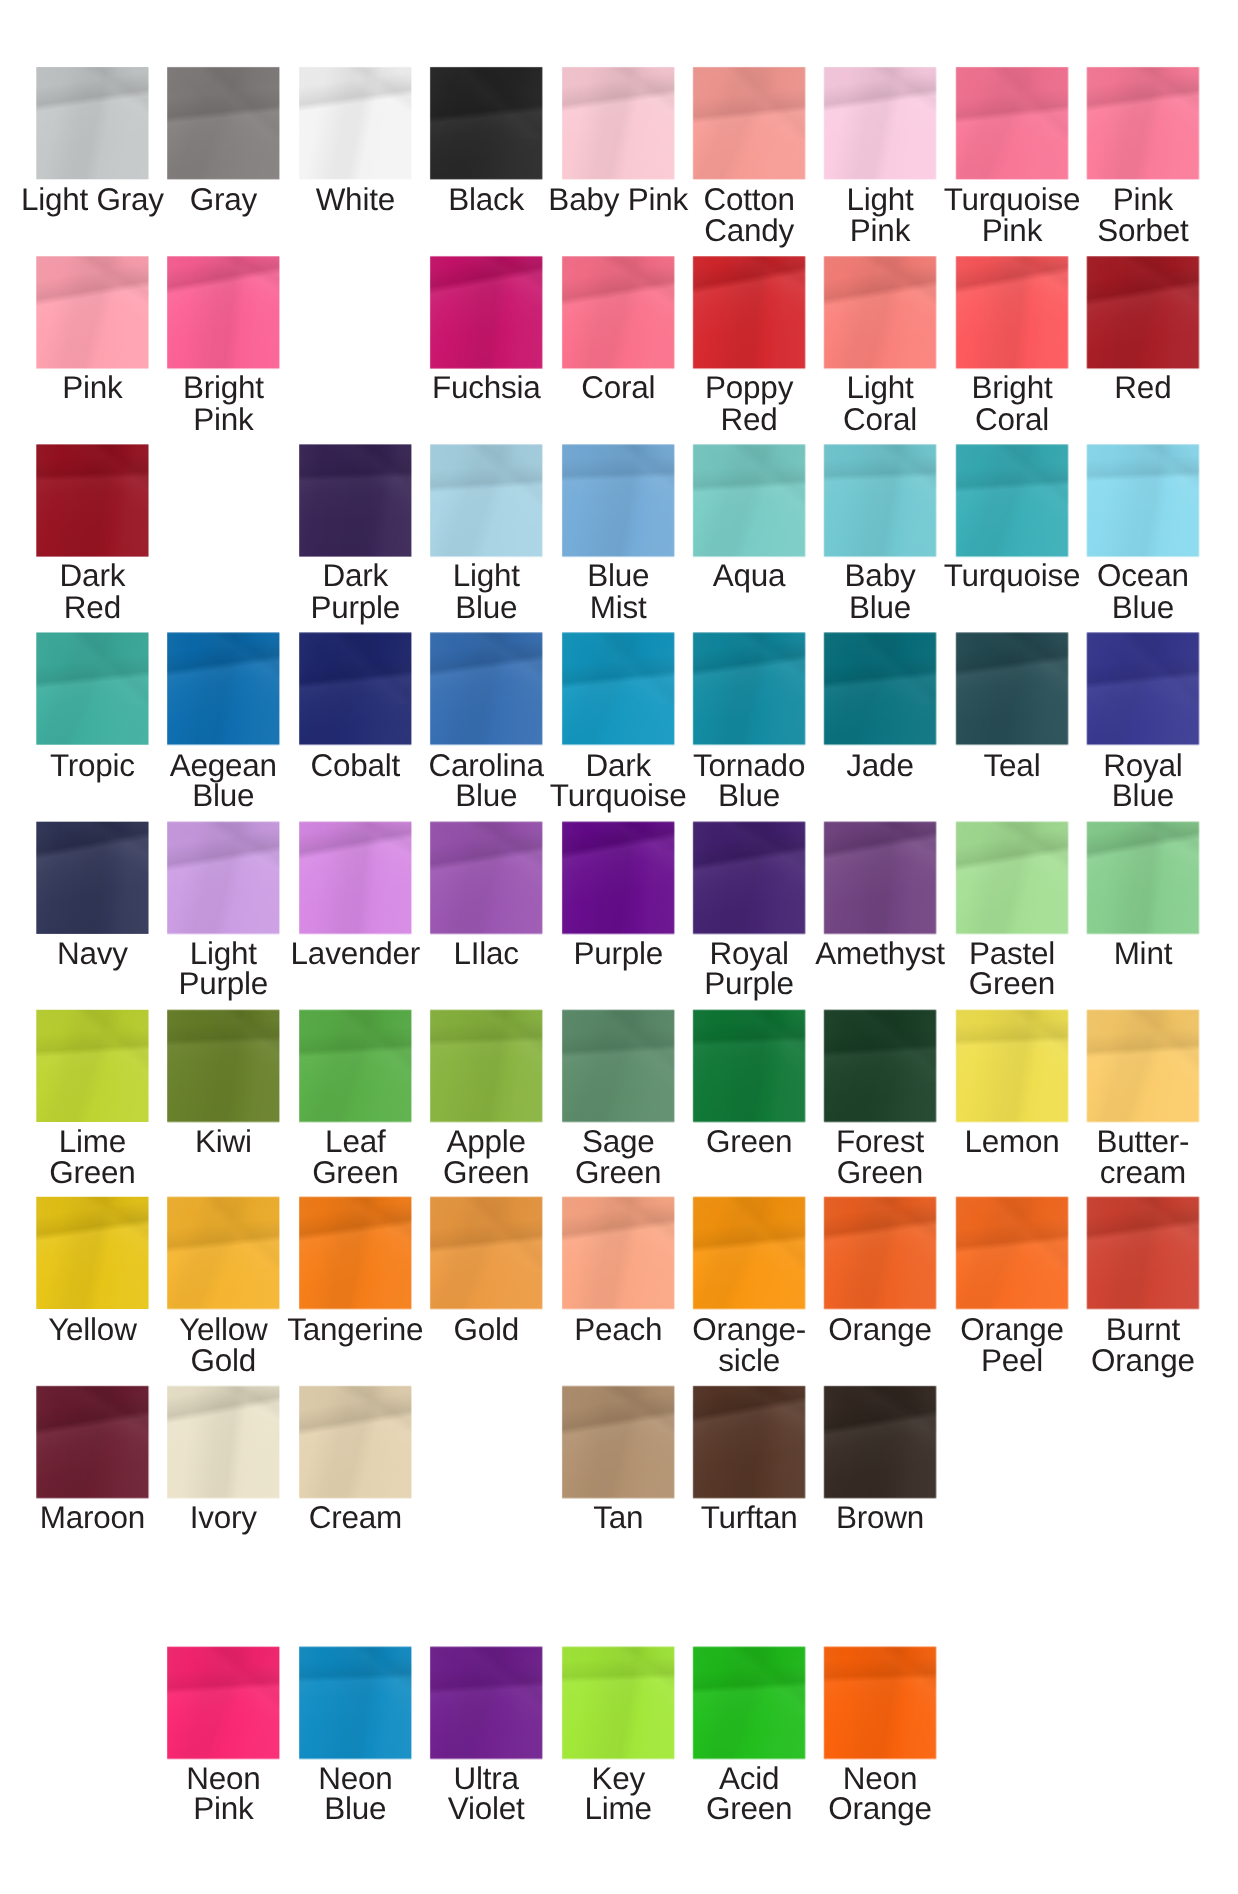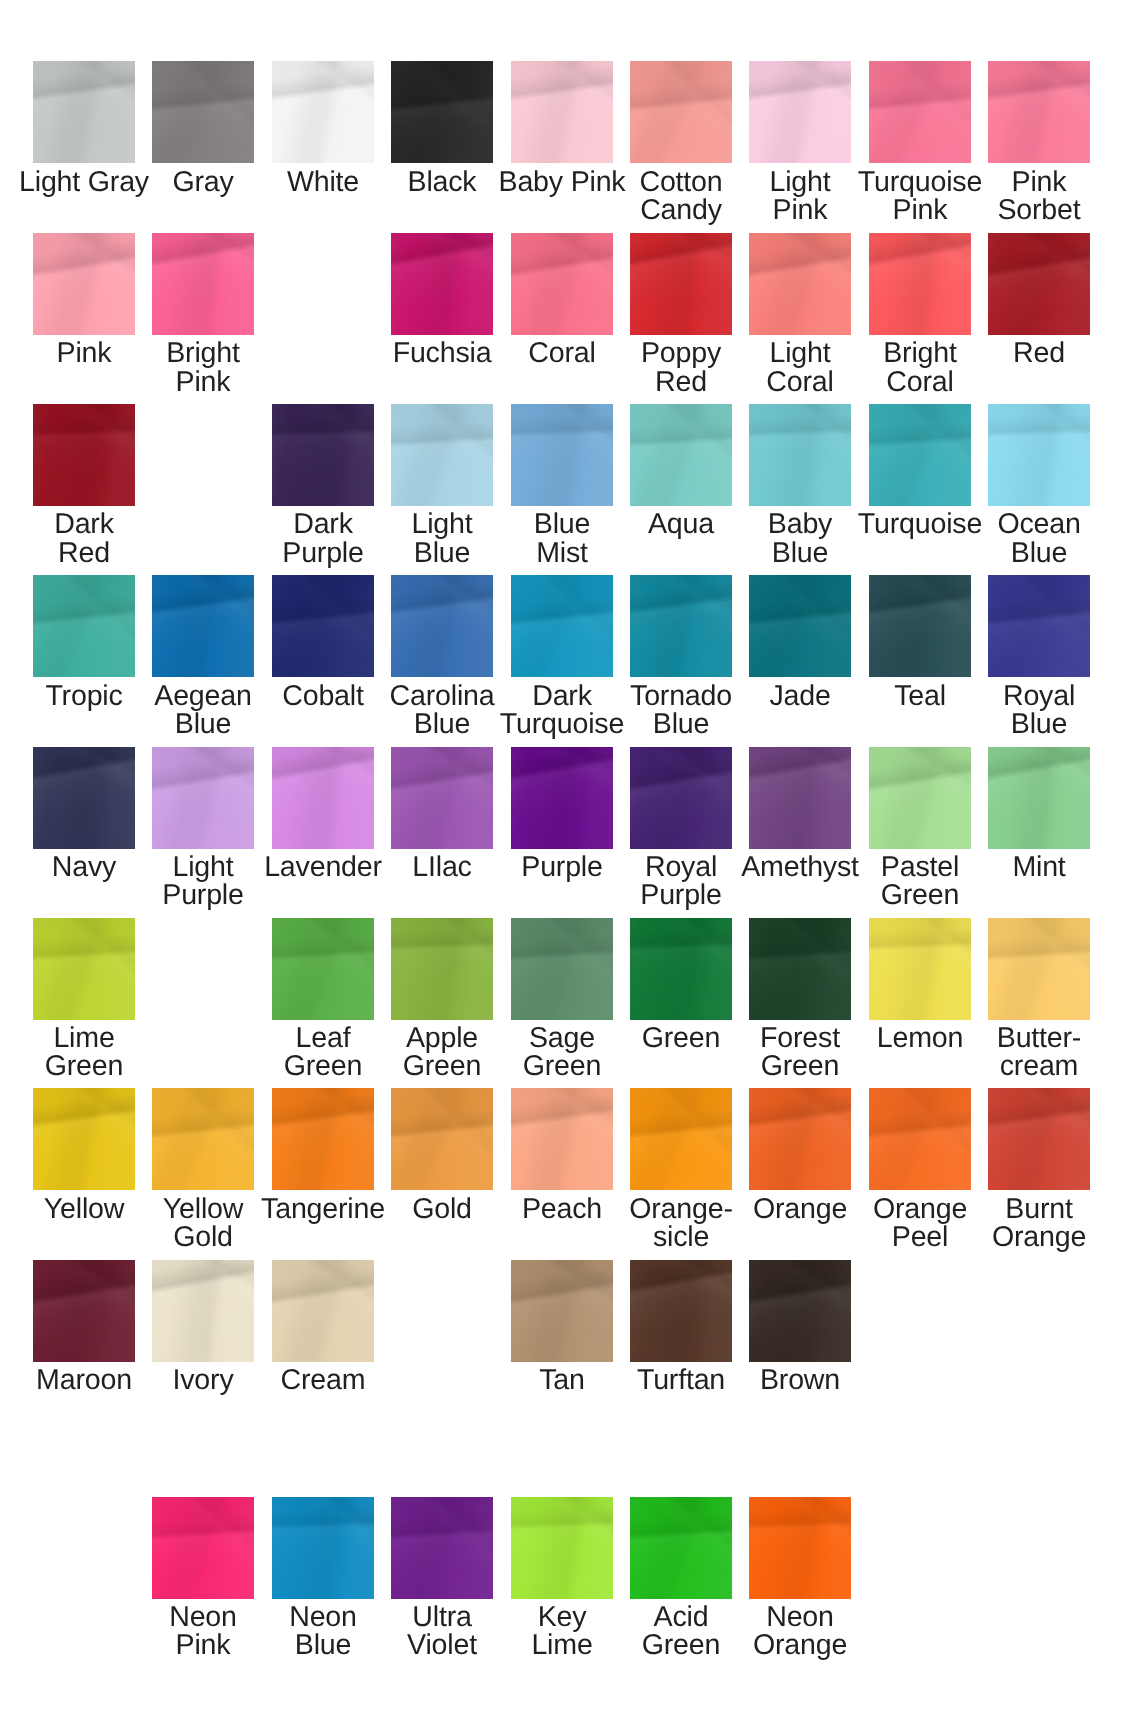--- a/index.html
+++ b/index.html
@@ -636,20 +636,31 @@
           <span class="tex"></span>
           <span class="tex2"></span>
           <span class="tex4"></span>
           <span class="tex3"></span>
         </div>
    <div class="lbl">
           <em>Lime</em>
           <em>Green</em>
         </div>
   </div>
+  <div class="cell" style="left:152px">
+   <div class="sw v4" style="background-color: rgb(102, 126, 39);">
+          <span class="tex"></span>
+          <span class="tex2"></span>
+          <span class="tex4"></span>
+          <span class="tex3"></span>
+        </div>
+   <div class="lbl">
+          <em>Kiwi</em>
+        </div>
+  </div>
   <div class="cell" style="left:272px">
    <div class="sw v1" style="background-color: rgb(88, 175, 70);">
           <span class="tex"></span>
           <span class="tex2"></span>
           <span class="tex4"></span>
           <span class="tex3"></span>
         </div>
    <div class="lbl">
           <em>Leaf</em>
           <em>Green</em>

